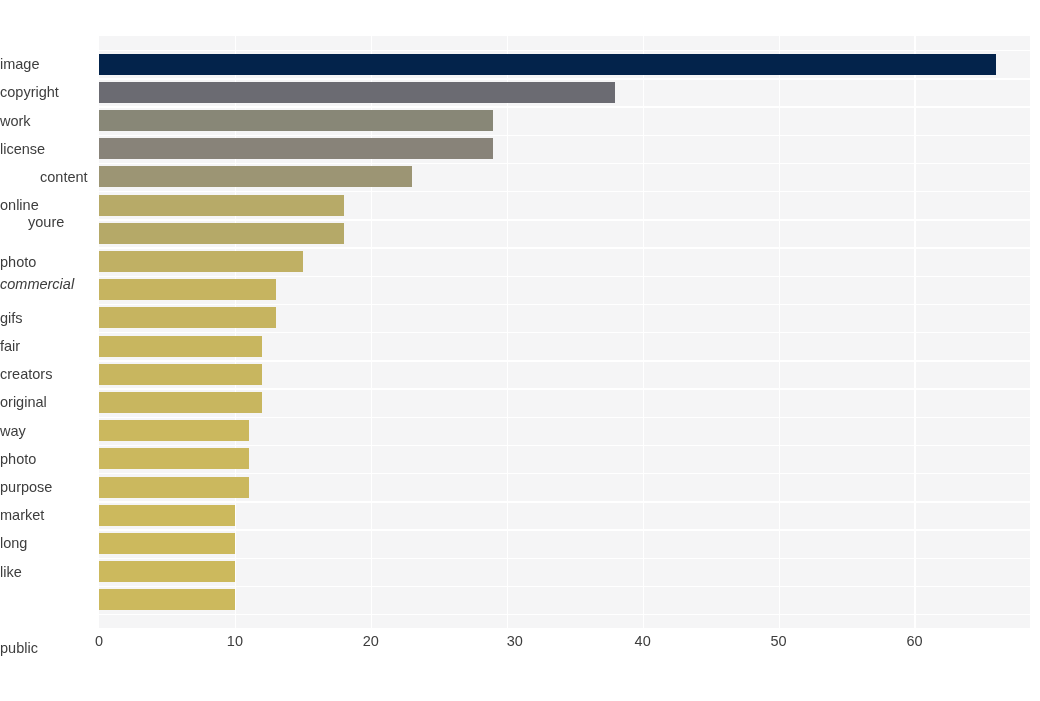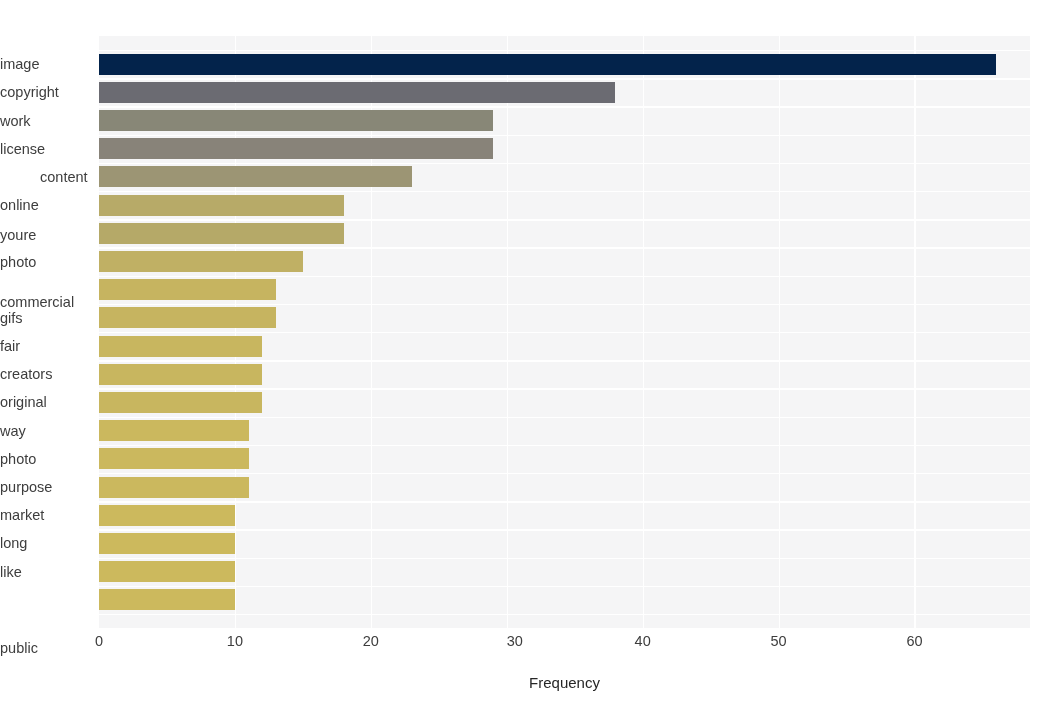--- a/index.html
+++ b/index.html
@@ -191,23 +191,23 @@
       </div>
   </div>
 
   <div id="y-axis-labels">
       <div class="y-tick-label" style="top: 21.1905px;">image</div>
       <div class="y-tick-label" style="top: 49.381px;">copyright</div>
       <div class="y-tick-label" style="top: 77.5714px;">work</div>
       <div class="y-tick-label" style="top: 105.762px;">license</div>
       <div class="y-tick-label" style="top: 133.952px; padding-left: 40px;">content</div>
       <div class="y-tick-label" style="top: 162.143px;">online</div>
-      <div class="y-tick-label" style="top: 192px;">youre</div>
+      <div class="y-tick-label" style="top: 179px; padding-left: 28px;">youre</div>
       <div class="y-tick-label" style="top: 218.524px;">photo</div>
-      <div class="y-tick-label" style="top: 259px;">commercial</div>
+      <div class="y-tick-label" style="top: 241px; font-style: italic;">commercial</div>
       <div class="y-tick-label" style="top: 274.905px;">gifs</div>
       <div class="y-tick-label" style="top: 303.095px;">fair</div>
       <div class="y-tick-label" style="top: 331.286px;">creators</div>
       <div class="y-tick-label" style="top: 359.476px;">original</div>
       <div class="y-tick-label" style="top: 387.667px;">way</div>
       <div class="y-tick-label" style="top: 415.857px;">photo</div>
       <div class="y-tick-label" style="top: 444.048px;">purpose</div>
       <div class="y-tick-label" style="top: 472.238px;">market</div>
       <div class="y-tick-label" style="top: 500.429px;">long</div>
       <div class="y-tick-label" style="top: 528.619px;">like</div>
@@ -217,15 +217,14 @@
   <div id="x-axis-labels">
       <div class="x-tick-label" style="left: 99px;">0</div>
       <div class="x-tick-label" style="left: 234.912px;">10</div>
       <div class="x-tick-label" style="left: 370.825px;">20</div>
       <div class="x-tick-label" style="left: 506.737px; margin-left: 8px;">30</div>
       <div class="x-tick-label" style="left: 642.65px;">40</div>
       <div class="x-tick-label" style="left: 778.562px;">50</div>
       <div class="x-tick-label" style="left: 914.474px;">60</div>
     </div>
 
-  <div id="x-axis-title">Frequency</div>
 
 </div>
 
 </body></html>

